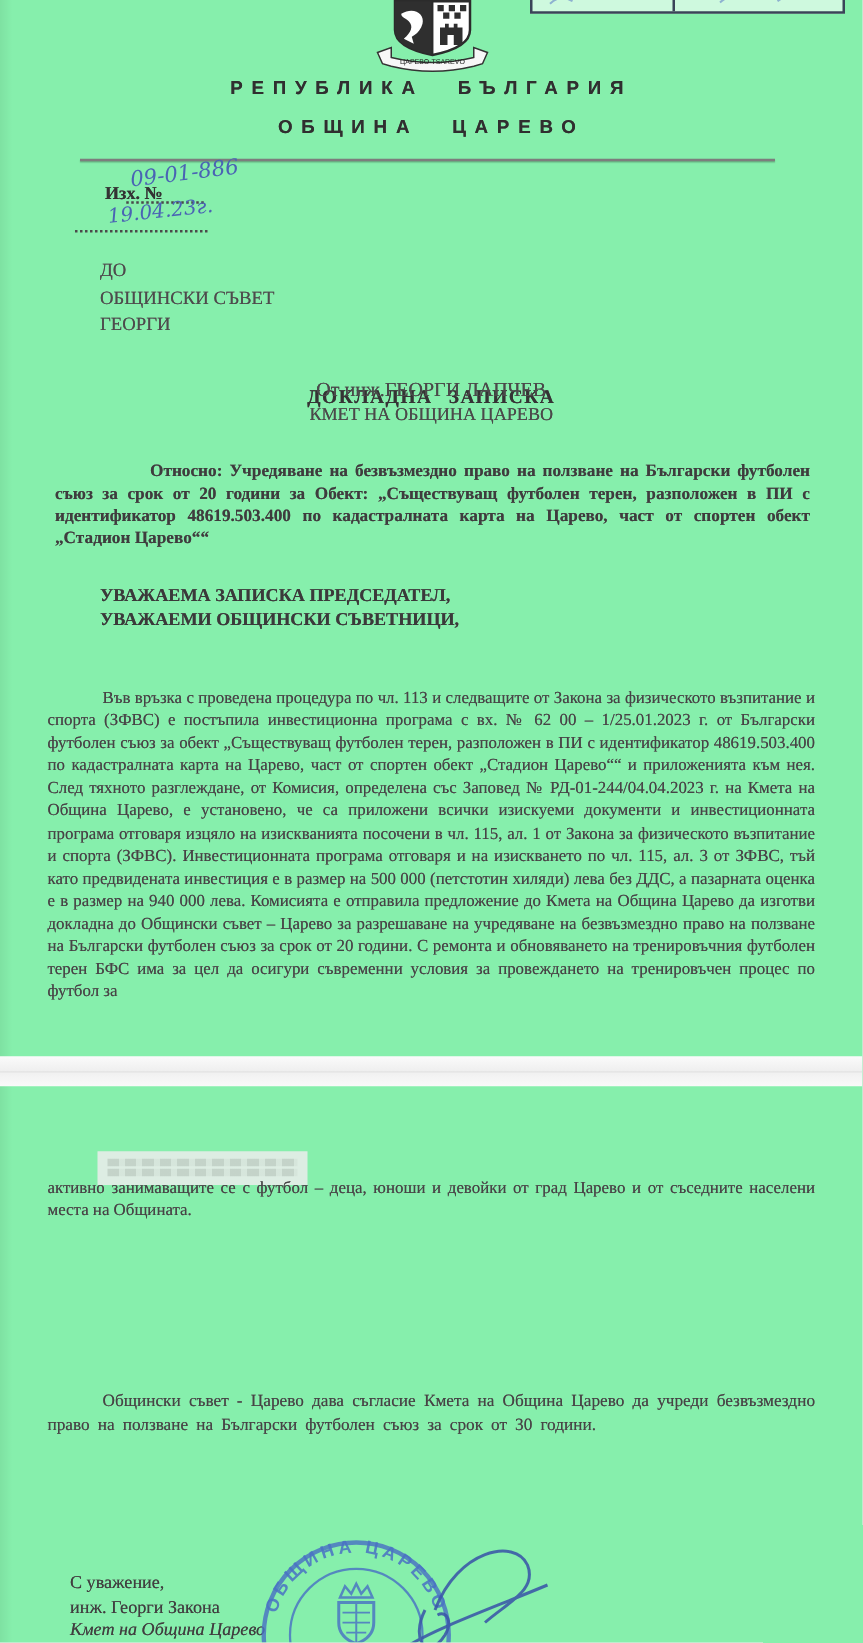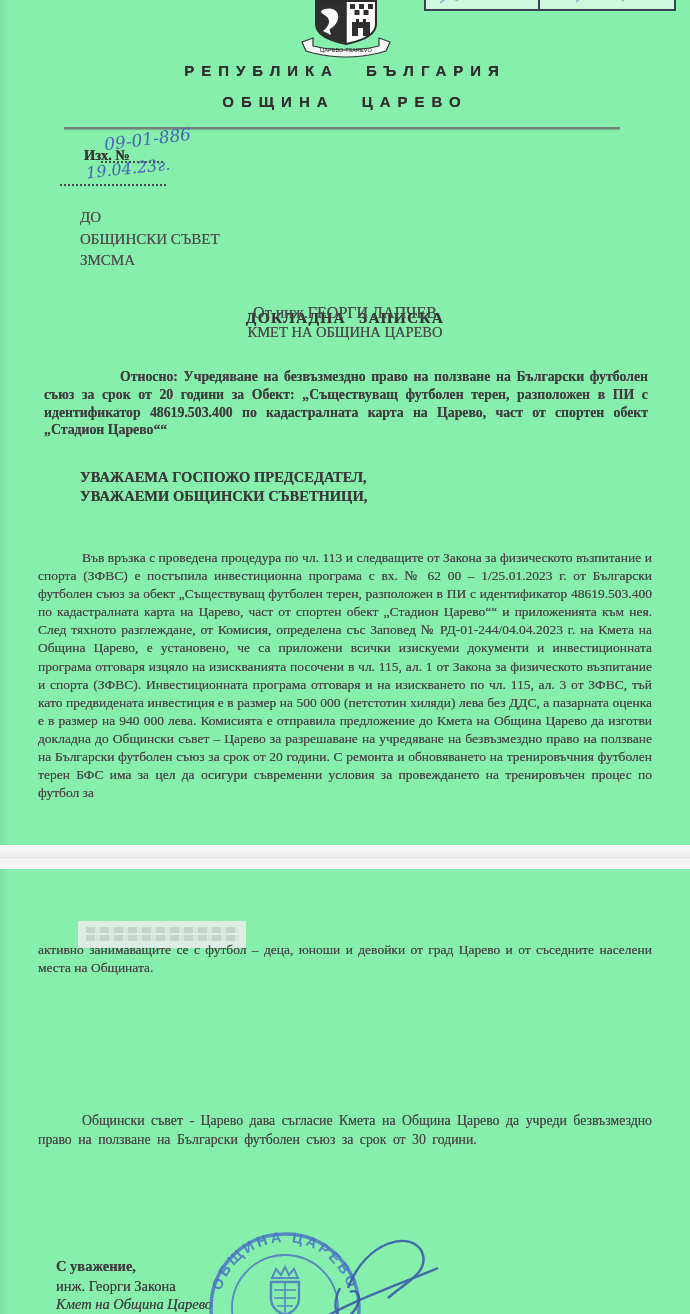--- a/index.html
+++ b/index.html
@@ -67,21 +67,21 @@
   .artifact-line{height:6px;margin:2px 0;opacity:.65;
     background:repeating-linear-gradient(90deg,#bfbfbf 0 9px,#e0e0e0 9px 14px);}
   .body-p2{left:38px;top:941px;width:614px;font-size:13.5px;line-height:18.1px;}
   .body-p3{left:38px;top:980px;width:614px;font-size:13.5px;line-height:18.1px;text-indent:44px;}
   .decision-head{top:1062px;font-weight:bold;font-size:15px;letter-spacing:2px;color:#333;}
   .decision-p{left:38px;top:1112px;width:614px;font-size:13.8px;line-height:18.5px;
     text-indent:44px;word-spacing:3px;}
 
   
   .sig{position:absolute;left:56px;font-size:14.5px;color:#3f3f3f;text-shadow:0 0 .4px #555;white-space:nowrap;}
-  .sig-regards{top:1258px;font-weight:bold;}
+  .sig-regards{top:1258px;font-weight:normal;}
   .sig-name{top:1278px;}
   .sig-pos{top:1296px;font-style:italic;}
   .stamp-wrap{position:absolute;left:198px;top:1226px;}
 </style>
 </head>
 <body>
 
 <div class="page">
   <div class="edge-shade"></div>
 
@@ -120,31 +120,31 @@
 
   <div class="ref-label">Изх. №</div>
   <div class="handwriting ref-num">09-01-886</div>
   <div class="dotline dots1"></div>
   <div class="handwriting ref-date">19.04.23г.</div>
   <div class="dotline dots2"></div>
 
   <div class="addressee">
     <div>ДО</div>
     <div>ОБЩИНСКИ СЪВЕТ</div>
-    <div>ЗМСМА</div>
+    <div>ГЕОРГИ</div>
   </div>
 
   <div class="center-line doc-title">ДОКЛАДНА ЗАПИСКА</div>
   <div class="center-line doc-from">От инж.ГЕОРГИ ЛАПЧЕВ</div>
   <div class="center-line doc-pos">КМЕТ НА ОБЩИНА ЦАРЕВО</div>
 
   <div class="para subject">Относно: Учредяване на безвъзмездно право на ползване на Български футболен съюз за срок от 20 години за Обект: „Съществуващ футболен терен, разположен в ПИ с идентификатор 48619.503.400 по кадастралната карта на Царево, част от спортен обект „Стадион Царево““</div>
 
   <div class="salutation">
-    <div>УВАЖАЕМА ГОСПОЖО ПРЕДСЕДАТЕЛ,</div>
+    <div>УВАЖАЕМА ЗАПИСКА ПРЕДСЕДАТЕЛ,</div>
     <div>УВАЖАЕМИ ОБЩИНСКИ СЪВЕТНИЦИ,</div>
   </div>
 
   <div class="para body-p1">Във връзка с проведена процедура по чл. 113 и следващите от Закона за физическото възпитание и спорта (ЗФВС) е постъпила инвестиционна програма с вх. № 62 00 – 1/25.01.2023 г. от Български футболен съюз за обект „Съществуващ футболен терен, разположен в ПИ с идентификатор 48619.503.400 по кадастралната карта на Царево, част от спортен обект „Стадион Царево““ и приложенията към нея. След тяхното разглеждане, от Комисия, определена със Заповед № РД-01-244/04.04.2023 г. на Кмета на Община Царево, е установено, че са приложени всички изискуеми документи и инвестиционната програма отговаря изцяло на изискванията посочени в чл. 115, ал. 1 от Закона за физическото възпитание и спорта (ЗФВС). Инвестиционната програма отговаря и на изискването по чл. 115, ал. 3 от ЗФВС, тъй като предвидената инвестиция е в размер на 500 000 (петстотин хиляди) лева без ДДС, а пазарната оценка е в размер на 940 000 лева. Комисията е отправила предложение до Кмета на Община Царево да изготви докладна до Общински съвет – Царево за разрешаване на учредяване на безвъзмездно право на ползване на Български футболен съюз за срок от 20 години. С ремонта и обновяването на тренировъчния футболен терен БФС има за цел да осигури съвременни условия за провеждането на тренировъчен процес по футбол за</div>
 
   <div class="page-band">
     <div class="hairline"></div>
   </div>
 
   <div class="artifact">

